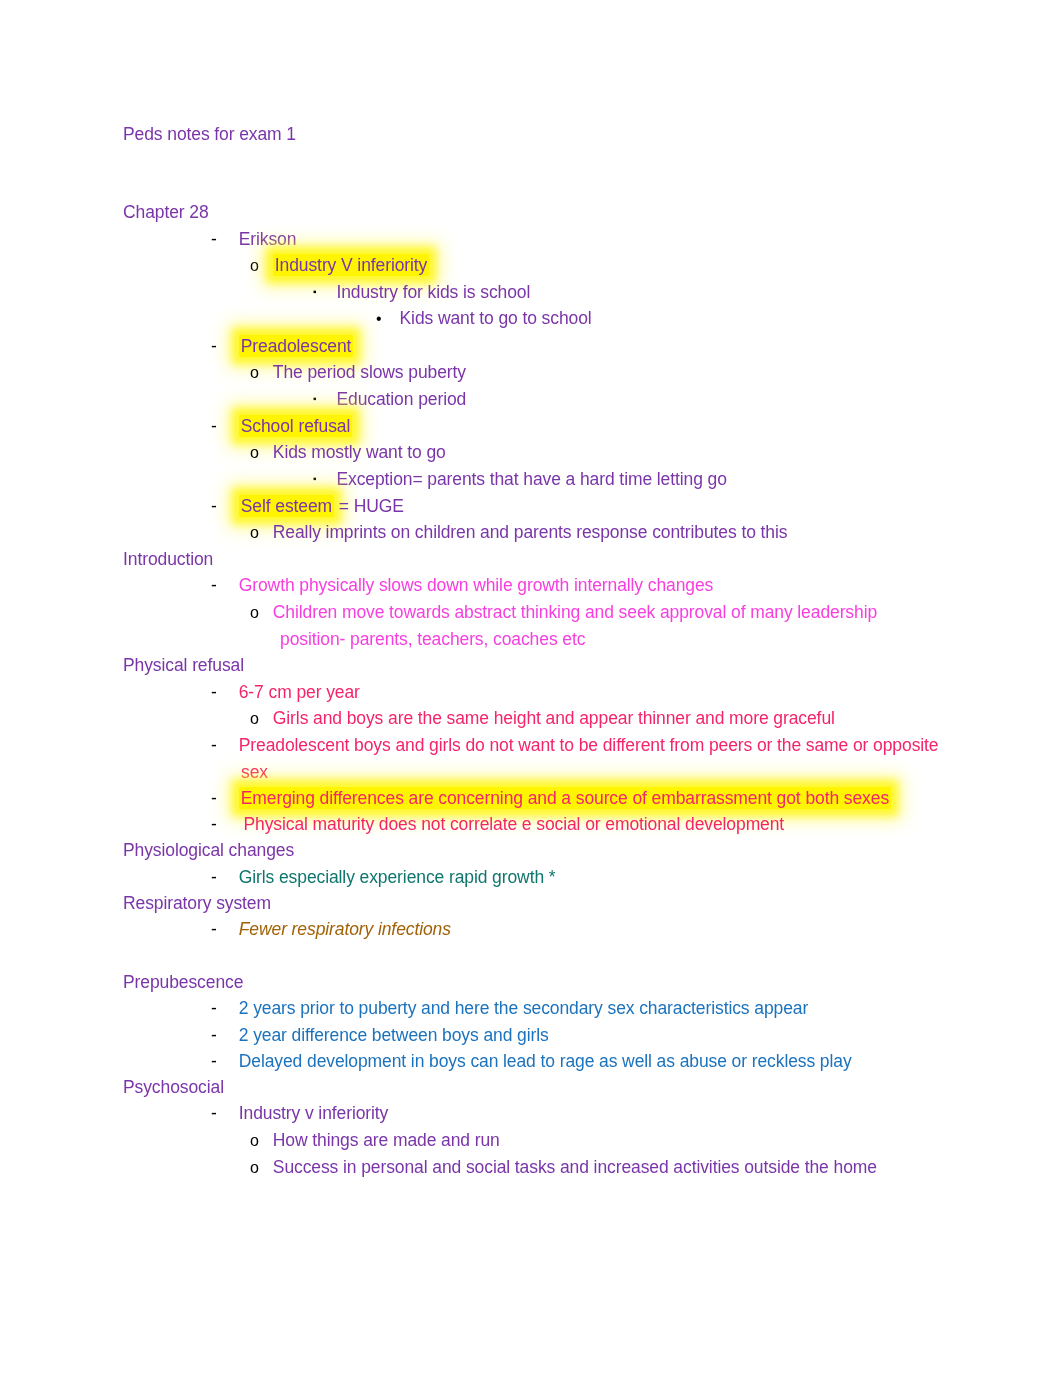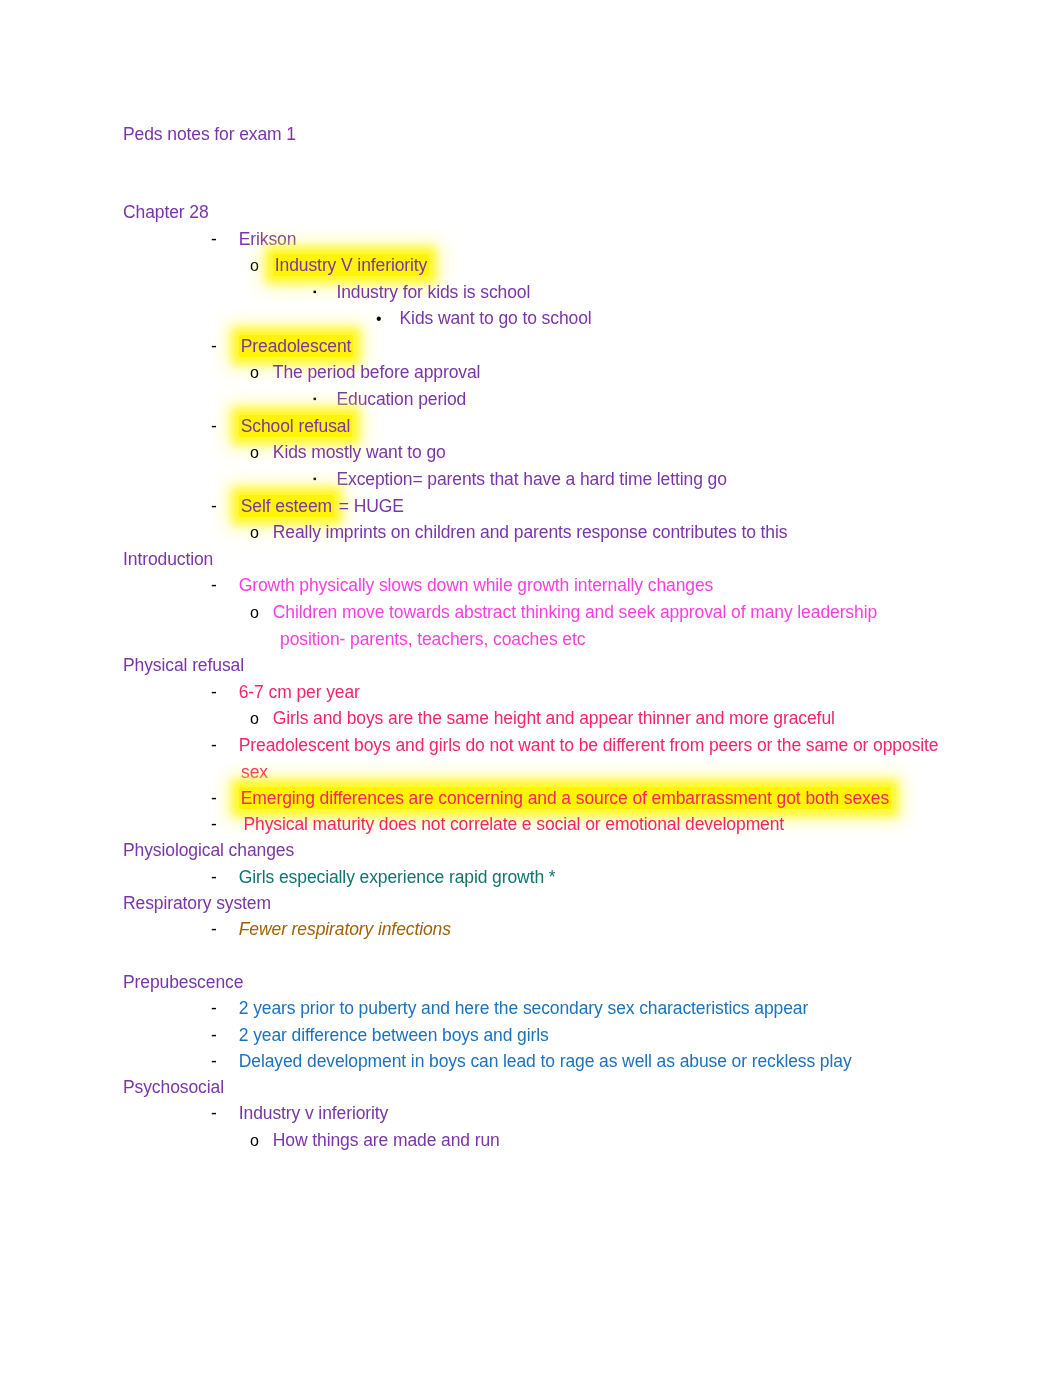--- a/index.html
+++ b/index.html
@@ -95,21 +95,21 @@
 
     <div class="blank-title"></div>
 
     <div id="sections-root">
         <div class="line lvl0 c-purple">Chapter 28</div>
         <div class="line lvl1 hl-row"><span class="marker dash">-</span><span class="gap gap-dash"></span><span class="c-purple">Erikson</span></div>
         <div class="line lvl2 hl-row"><span class="marker circ">o</span><span class="gap gap-circ"></span><span class="c-purple hl">Industry V inferiority</span></div>
         <div class="line lvl3 hl-row"><span class="marker sq">▪</span><span class="gap gap-sq"></span><span class="c-purple">Industry for kids is school</span></div>
         <div class="line lvl4 hl-row"><span class="marker dot">•</span><span class="gap gap-dot"></span><span class="c-purple">Kids want to go to school</span></div>
         <div class="line lvl1 hl-row"><span class="marker dash">-</span><span class="gap gap-dash"></span><span class="c-purple hl">Preadolescent</span></div>
-        <div class="line lvl2 hl-row"><span class="marker circ">o</span><span class="gap gap-circ"></span><span class="c-purple">The period before approval</span></div>
+        <div class="line lvl2 hl-row"><span class="marker circ">o</span><span class="gap gap-circ"></span><span class="c-purple">The period slows puberty</span></div>
         <div class="line lvl3 hl-row"><span class="marker sq">▪</span><span class="gap gap-sq"></span><span class="c-purple">Education period</span></div>
         <div class="line lvl1 hl-row"><span class="marker dash">-</span><span class="gap gap-dash"></span><span class="c-purple hl">School refusal</span></div>
         <div class="line lvl2 hl-row"><span class="marker circ">o</span><span class="gap gap-circ"></span><span class="c-purple">Kids mostly want to go</span></div>
         <div class="line lvl3 hl-row"><span class="marker sq">▪</span><span class="gap gap-sq"></span><span class="c-purple">Exception= parents that have a hard time letting go</span></div>
         <div class="line lvl1 hl-row"><span class="marker dash">-</span><span class="gap gap-dash"></span><span class="c-purple hl">Self esteem</span><span class="c-purple"> = HUGE</span></div>
         <div class="line lvl2 hl-row"><span class="marker circ">o</span><span class="gap gap-circ"></span><span class="c-purple">Really imprints on children and parents response contributes to this</span></div>
         <div class="line lvl0 c-purple">Introduction</div>
         <div class="line lvl1 hl-row"><span class="marker dash">-</span><span class="gap gap-dash"></span><span class="c-magenta">Growth physically slows down while growth internally changes</span></div>
         <div class="line lvl2 hl-row"><span class="marker circ">o</span><span class="gap gap-circ"></span><span class="c-magenta">Children move towards abstract thinking and seek approval of many leadership position- parents, teachers, coaches etc</span></div>
         <div class="line lvl0 c-purple">Physical refusal</div>
@@ -123,16 +123,17 @@
         <div class="line lvl0 c-purple">Respiratory system</div>
         <div class="line lvl1 hl-row"><span class="marker dash">-</span><span class="gap gap-dash"></span><span class="c-green">Fewer respiratory infections</span></div>
         <div class="blank"></div>
         <div class="line lvl0 c-purple">Prepubescence</div>
         <div class="line lvl1 hl-row"><span class="marker dash">-</span><span class="gap gap-dash"></span><span class="c-blue">2 years prior to puberty and here the secondary sex characteristics appear</span></div>
         <div class="line lvl1 hl-row"><span class="marker dash">-</span><span class="gap gap-dash"></span><span class="c-blue">2 year difference between boys and girls</span></div>
         <div class="line lvl1 hl-row"><span class="marker dash">-</span><span class="gap gap-dash"></span><span class="c-blue">Delayed development in boys can lead to rage as well as abuse or reckless play</span></div>
         <div class="line lvl0 c-purple">Psychosocial</div>
         <div class="line lvl1 hl-row"><span class="marker dash">-</span><span class="gap gap-dash"></span><span class="c-purple">Industry v inferiority</span></div>
         <div class="line lvl2 hl-row"><span class="marker circ">o</span><span class="gap gap-circ"></span><span class="c-purple">How things are made and run</span></div>
+        <div class="line lvl2 hl-row"><span class="marker circ">o</span><span class="gap gap-circ"></span><span class="c-purple">Success in personal and social tasks and increased activities outside the home</span></div>
       </div>
 
   </div>
 </div>
 
 </body></html>

